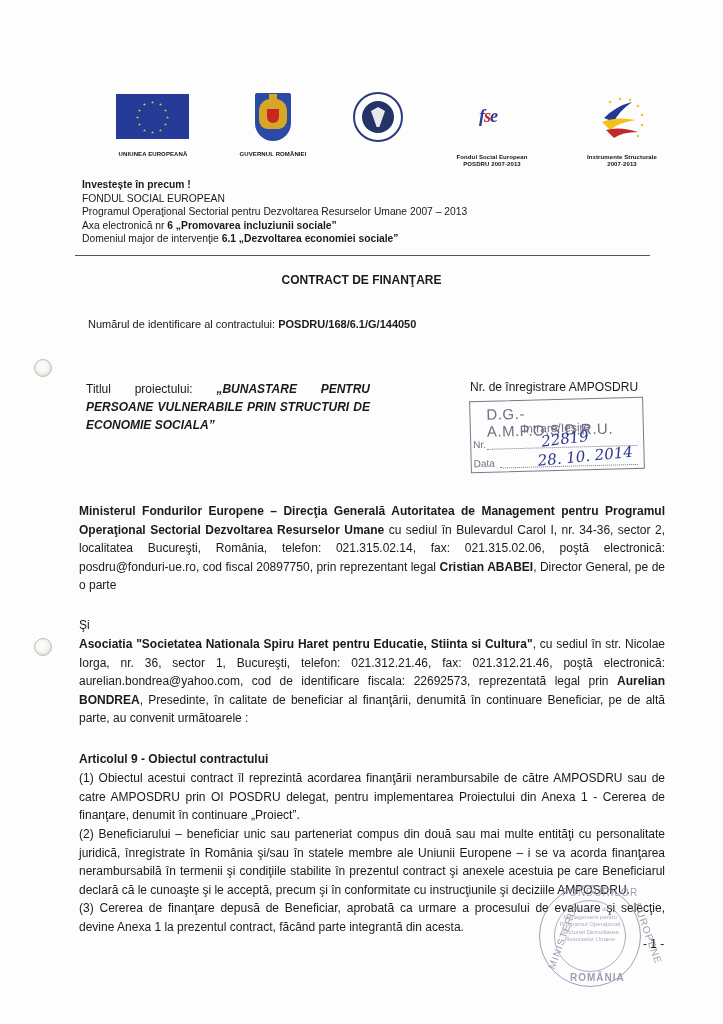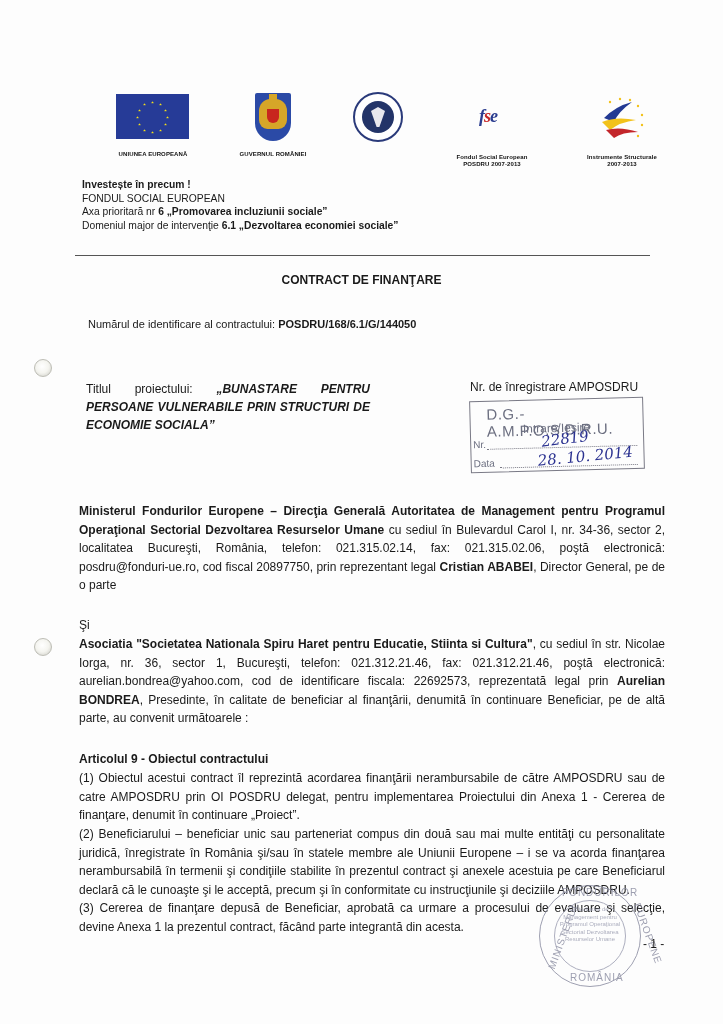--- a/index.html
+++ b/index.html
@@ -111,21 +111,21 @@
     }
     .seal .inner-ring {
       position: absolute; left: 14px; top: 14px; width: 70px; height: 70px; border-radius: 50%;
       border: 1px solid #9ea0b3;
     }
     .seal .center-text {
       position: absolute; left: 18px; top: 20px; width: 64px; font-size: 6px; line-height: 7.5px;
       text-align: center; color: #9ea0b3;
     }
     .seal .ring-top { position: absolute; left: 22px; top: 1px; font-size: 10px; letter-spacing: 1px; }
-    .seal .ring-bottom { position: absolute; left: 30px; top: 86px; font-size: 10px; letter-spacing: 1px; }
+    .seal .ring-bottom { position: absolute; left: 30px; top: 86px; font-size: 10px; letter-spacing: 1px; font-weight: bold; }
     .seal .ring-left { position: absolute; left: -12px; top: 44px; font-size: 10px; transform: rotate(-70deg); letter-spacing: 1px; }
     .seal .ring-right { position: absolute; left: 76px; top: 42px; font-size: 10px; transform: rotate(70deg); letter-spacing: 1px; }
   </style>
 </head>
 <body>
 
 <div class="hole" style="left:34px; top:359px;"></div>
 <div class="hole" style="left:34px; top:638px;"></div>
 
 <div>
@@ -180,21 +180,22 @@
   </svg>
   <div class="logo-caption" style="left:580px; top:154px; width:84px;">
     <div>Instrumente Structurale</div>
     <div>2007-2013</div>
   </div>
 </div>
 
 <div class="hdr-block">
   <div style="font-weight:bold;">Investește în precum !</div>
   <div>FONDUL SOCIAL EUROPEAN</div>
-  <div><span>Axa prioritară nr </span><b>6 „Promovarea incluziunii sociale”</b></div>
+  <div>Programul Operaţional Sectorial pentru  Dezvoltarea Resurselor Umane 2007 – 2013</div>
+  <div><span>Axa electronică nr </span><b>6 „Promovarea incluziunii sociale”</b></div>
   <div><span>Domeniul major de intervenţie </span><b>6.1 „Dezvoltarea economiei sociale”</b></div>
 </div>
 <div class="hdr-rule"></div>
 
 <div class="title">CONTRACT DE FINANŢARE</div>
 
 <div class="contract-id">
   <span>Numărul de identificare al contractului: </span><b>POSDRU/168/6.1/G/144050</b>
 </div>
 

